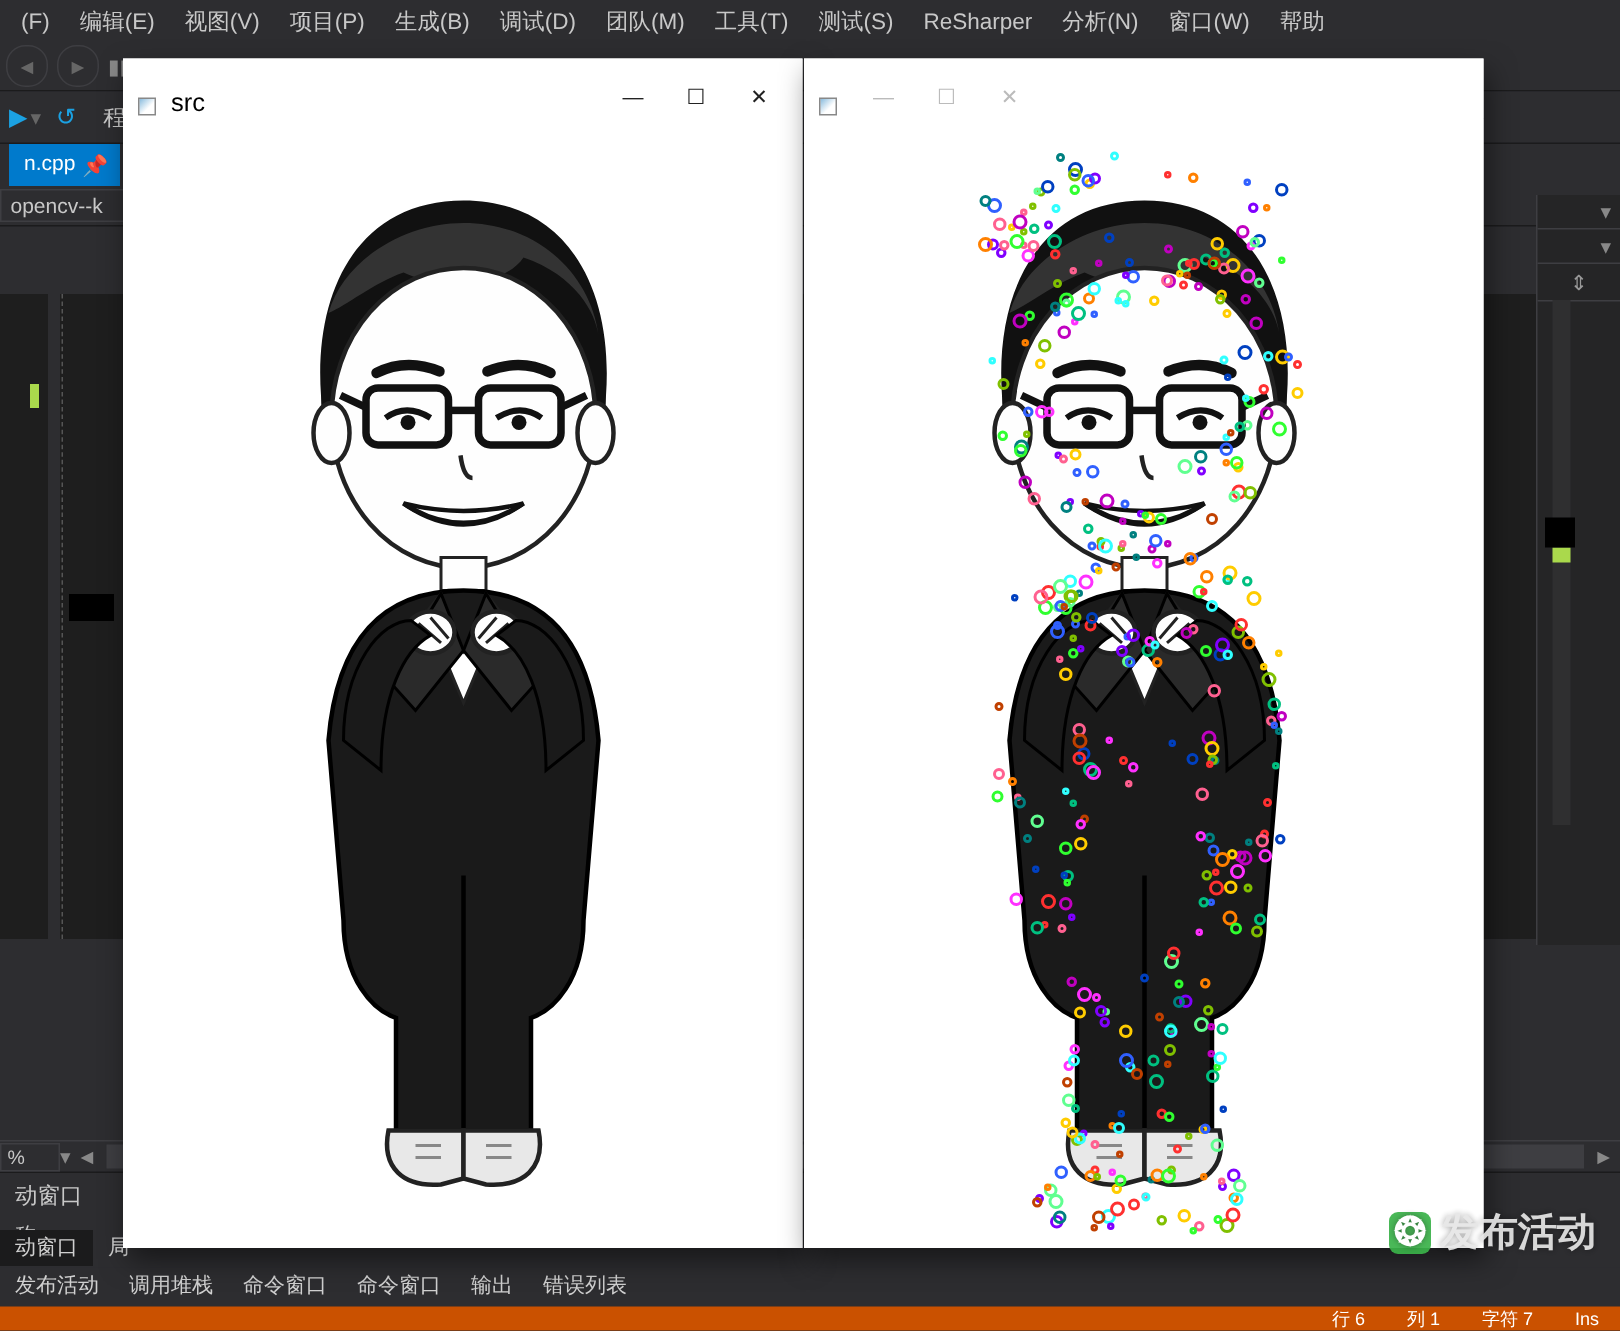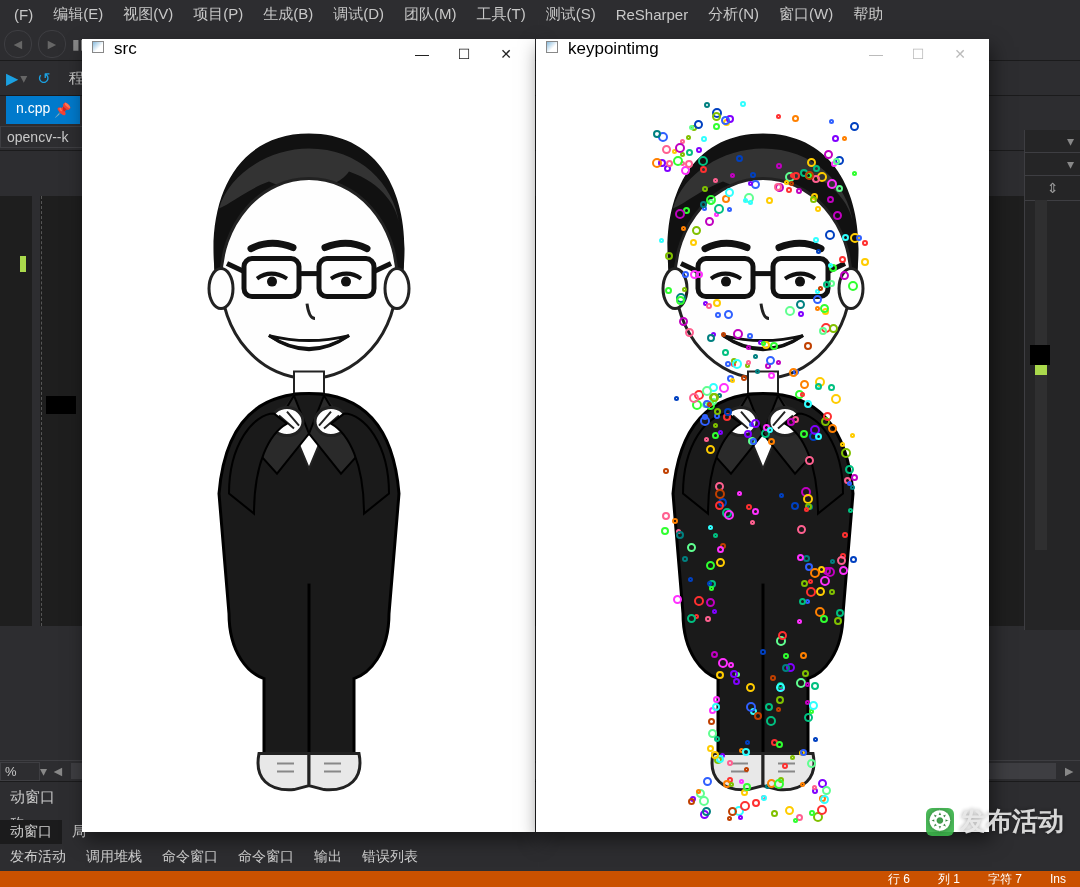--- a/index.html
+++ b/index.html
@@ -39,21 +39,21 @@
 .orange-bar{position:absolute;left:0;bottom:0;width:1080px;height:16px;background:#ca5100;display:flex;align-items:center;color:#fff;font-size:12px}
 .sbcell{padding:0 14px}
 .editor-back{position:absolute;left:0;top:196px;width:1080px;height:430px;background:#1e1e1e}
 .gutter{position:absolute;left:32px;top:0;width:8px;height:430px;background:#2d2d30}
 .gutter-dash{position:absolute;left:41px;top:0;width:0;height:430px;border-left:1px dashed #555}
 .green-pip{position:absolute;left:20px;top:60px;width:6px;height:16px;background:#aad94c}
 .black-strip{position:absolute;left:46px;top:200px;width:30px;height:18px;background:#000}
 .imgwin{position:absolute;top:39px;width:453px;height:793px;background:#fff;box-shadow:3px 8px 18px rgba(0,0,0,0.5)}
 .imgwin.left{left:82px}
 .imgwin.right{left:536px}
-.titlebar{height:40px;display:flex;align-items:flex-start;padding:0 8px;background:#fff}
+.titlebar{height:40px;display:flex;align-items:flex-end;padding:0 8px;background:#fff}
 .winicon{width:16px;height:16px;display:flex;align-items:center;justify-content:center;margin-right:8px}
 .winicon-inner{width:10px;height:10px;border:1.5px solid #888;background:linear-gradient(135deg,#8bd 0%,#fff 60%)}
 .wintitle{flex:1;font-size:17px;color:#000}
 .winbtn{width:42px;height:30px;display:flex;align-items:center;justify-content:center;color:#222}
 .winbtn.dis{color:#bbb}
 .canvas{position:relative;width:453px;height:753px;background:#fff}
 svg.figure{position:absolute;left:50%;top:48%;transform:translate(-50%,-48%)}
 .kpdot{position:absolute;width:8px;height:8px;border:2px solid;border-radius:50%;box-sizing:border-box}
 .watermark{position:absolute;right:16px;bottom:48px;display:flex;align-items:center;gap:6px;color:#e6e6e6;font-size:26px;font-weight:600;opacity:0.92;text-shadow:0 0 4px rgba(0,0,0,0.4)}
 .wm-ico{width:28px;height:28px;border-radius:6px;background:#3bb34a;display:flex;align-items:center;justify-content:center;color:#fff}
@@ -227,21 +227,20 @@
 <path d="M165 650 L182 650 M165 658 L182 658" stroke="#888" stroke-width="2"></path>
 </svg>
     </div>
 </div>
 
 <div class="imgwin right">
   <div class="titlebar">
     <div class="winicon">
         <div class="winicon-inner"></div>
       </div>
-    <div class="wintitle">keypointimg</div>
     <div class="winbtn dis">—</div>
     <div class="winbtn dis">☐</div>
     <div class="winbtn dis">✕</div>
   </div>
   <div class="canvas" id="canvasR">
       <svg class="figure" width="300" height="680" viewBox="0 0 300 680">
 
 <path d="M150 20 C80 20 50 80 55 150 C55 190 80 230 150 240 C220 230 245 190 245 150 C250 80 220 20 150 20 Z" fill="#111"></path>
 <path d="M60 95 C70 60 110 35 150 35 C200 35 235 70 240 110 C238 95 225 70 190 58 C175 80 130 78 110 68 C90 75 72 90 60 95 Z" fill="#333"></path>
 

